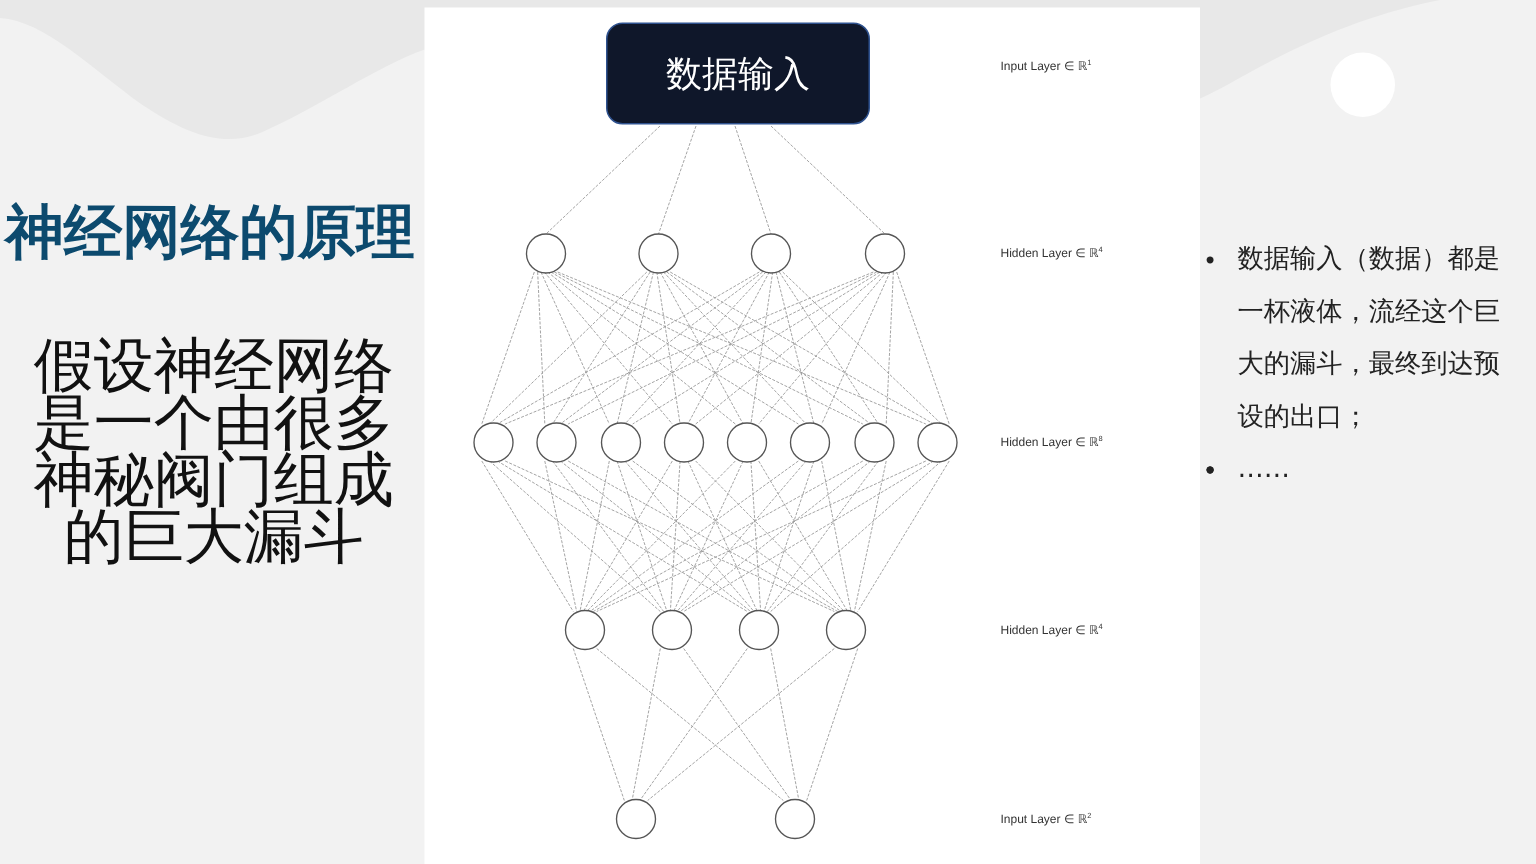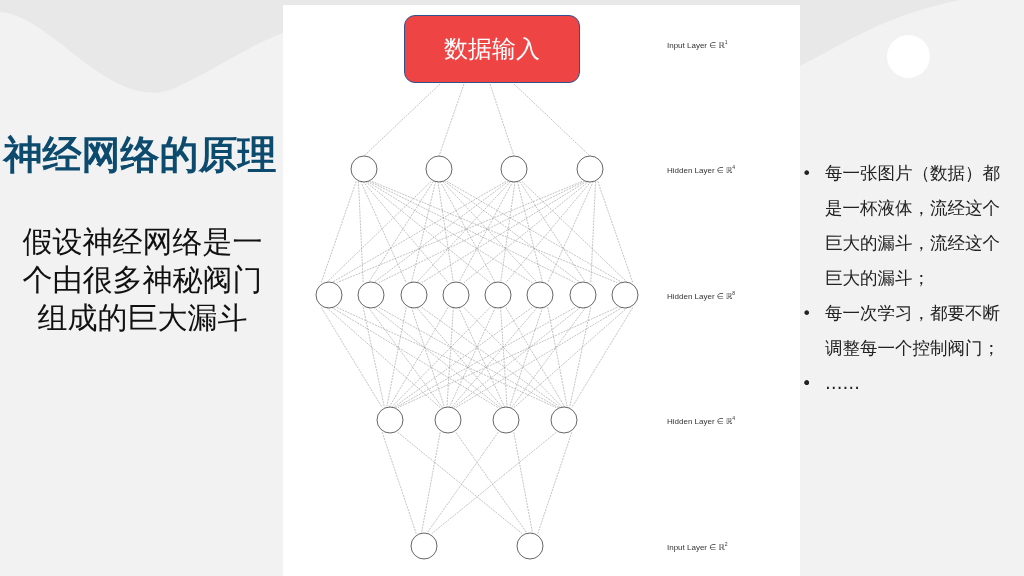--- a/index.html
+++ b/index.html
@@ -12,30 +12,30 @@
     .deco-circle {
       position: absolute; left: 887px; top: 35px; width: 43px; height: 43px;
       border-radius: 50%; background: #ffffff;
     }
     .slide-title {
       position: absolute; left: 0; top: 128px; width: 280px; text-align: center;
       font-size: 39px; font-weight: bold; color: #0c4a6e; letter-spacing: 0px;
     }
     .slide-subtitle {
       position: absolute; left: 20px; top: 225px; width: 245px; text-align: center;
-      font-size: 30px; line-height: 38px; color: #111; font-family: Liberation Mono, monospace;
+      font-size: 40px; line-height: 38px; color: #111;
     }
     .panel {
       position: absolute; left: 283px; top: 5px; width: 517px; height: 571px;
       background: #ffffff;
     }
     .net-svg { position: absolute; left: 0; top: 0; width: 1024px; height: 576px; }
     .input-box {
       position: absolute; left: 404px; top: 15px; width: 176px; height: 68px;
-      background: #ef4444; border: 1.5px solid #2f528f; border-radius: 11px;
+      background: #0f172a; border: 1.5px solid #2f528f; border-radius: 11px;
       box-sizing: border-box; color: #fff; font-size: 24px;
       display: flex; align-items: center; justify-content: center;
     }
     .layer-label {
       position: absolute; left: 667px; font-size: 8px; color: #333;
       font-family: "Liberation Sans", sans-serif; white-space: nowrap;
     }
     .layer-label sup { font-size: 5px; }
     .bullets {
       position: absolute; left: 800px; top: 156px; width: 224px;
@@ -164,17 +164,17 @@
   <span>数据输入</span>
 </div>
 
 <div class="layer-label" style="top:39px"><span>Input Layer ∈ ℝ</span><sup>1</sup></div>
 <div class="layer-label" style="top:164px"><span>Hidden Layer ∈ ℝ</span><sup>4</sup></div>
 <div class="layer-label" style="top:290px"><span>Hidden Layer ∈ ℝ</span><sup>8</sup></div>
 <div class="layer-label" style="top:415px"><span>Hidden Layer ∈ ℝ</span><sup>4</sup></div>
 <div class="layer-label" style="top:541px"><span>Input Layer ∈ ℝ</span><sup>2</sup></div>
 
 <ul class="bullets">
-  <li><span class="dot">•</span><span>每一张图片（数据）都是一杯液体，流经这个巨大的漏斗，流经这个巨大的漏斗；</span></li>
-  <li><span class="dot">•</span><span>每一次学习，都要不断调整每一个控制阀门；</span></li>
+  <li><span class="dot">•</span><span>数据输入（数据）都是一杯液体，流经这个巨大的漏斗，最终到达预设的出口；</span></li>
+  <li><span class="dot">•</span></li>
   <li><span class="dot">•</span></li>
   <li><span class="dot">•</span><span>……</span></li>
 </ul>
 
 </body></html>

